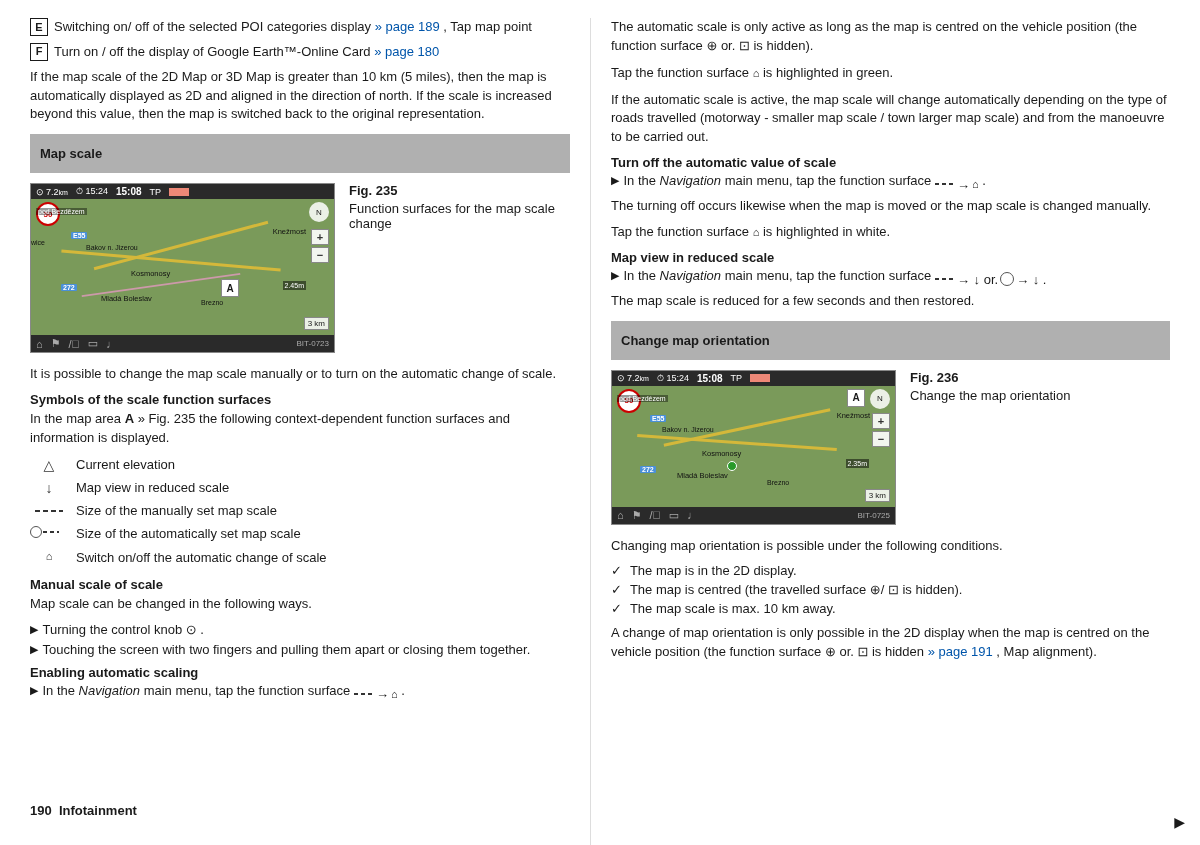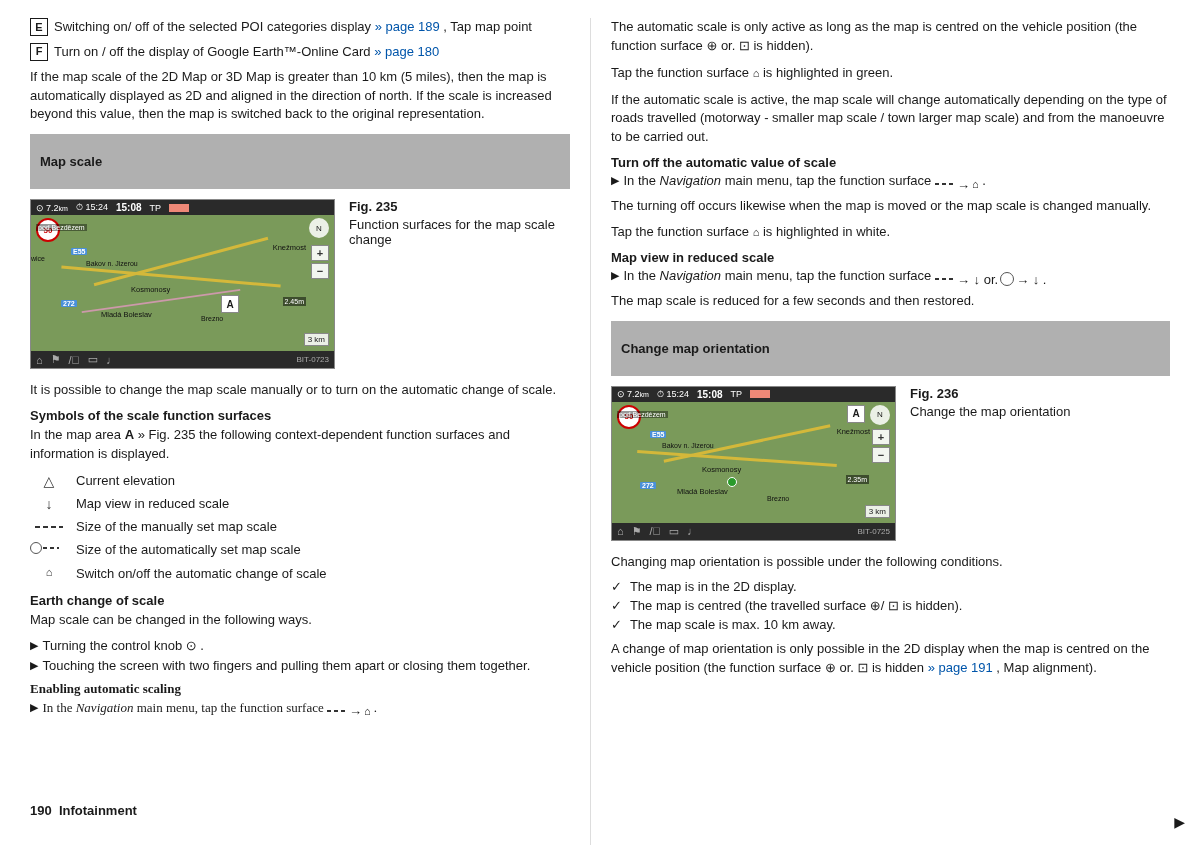--- a/index.html
+++ b/index.html
@@ -52,21 +52,21 @@
       flex: 1;
       line-height: 1.45;
     }
     .link-blue { color: #0055aa; text-decoration: none; }
     p { line-height: 1.45; margin-bottom: 8px; }
     .section-header {
       background: #b0b0b0;
       color: #1a1a1a;
       font-weight: bold;
       font-size: 13px;
-      padding: 20px 10px;
+      padding: 12px 10px;
       margin-bottom: 10px;
       margin-top: 10px;
     }
     .figure-block {
       display: flex;
       margin-bottom: 12px;
       margin-top: 4px;
     }
     .map-img {
       width: 305px;
@@ -271,33 +271,33 @@
         </div>
 
         <div class="symbol-row">
           <span class="symbol-icon" style="font-size:11px;">⌂</span>
           <span class="symbol-desc">Switch on/off the automatic change of scale</span>
         </div>
       </div>
     </div>
 
     <div>
-      <div class="sub-section-title">Earth change of scale</div>
+      <div class="sub-section-title">Manual scale of scale</div>
       <p>Map scale can be changed in the following ways.</p>
       <div class="arrow-item">
         <span class="arrow-marker">▶</span>
         <span>Turning the control knob ⊙ .</span>
       </div>
       <div class="arrow-item">
         <span class="arrow-marker">▶</span>
         <span>Touching the screen with two fingers and pulling them apart or closing them together.</span>
       </div>
     </div>
 
-    <div style="margin-top:4px;font-family:Liberation Serif, serif;">
+    <div style="margin-top:4px;">
       <div class="sub-section-title">Enabling automatic scaling</div>
       <div class="arrow-item">
         <span class="arrow-marker">▶</span>
         <span>In the <em>Navigation</em> main menu, tap the function surface <span style="display:inline-flex;align-items:center;gap:2px;"><span style="display:inline-block;width:20px;height:2px;background:repeating-linear-gradient(to right,#333 0,#333 4px,transparent 4px,transparent 7px);"></span> → <span style="font-size:11px;">⌂</span></span> .</span>
       </div>
     </div>
   </div>
 
   <div class="right-col">
 

